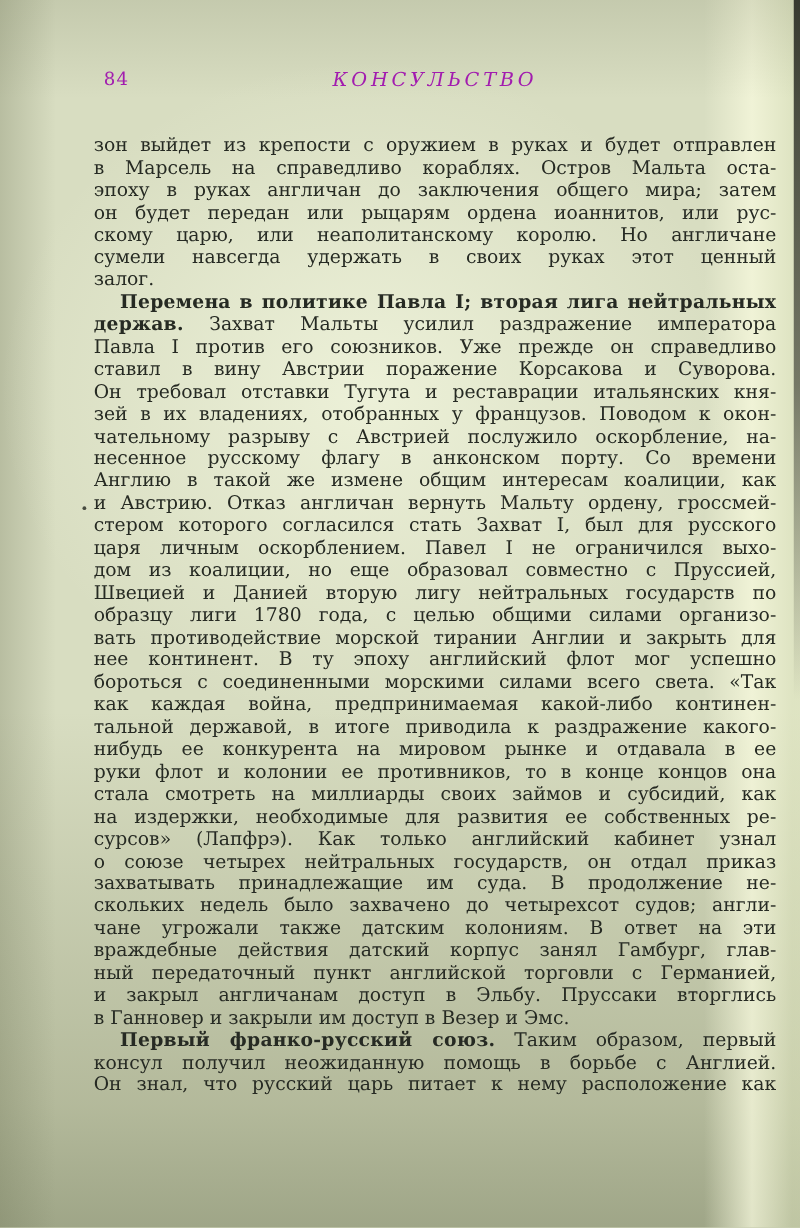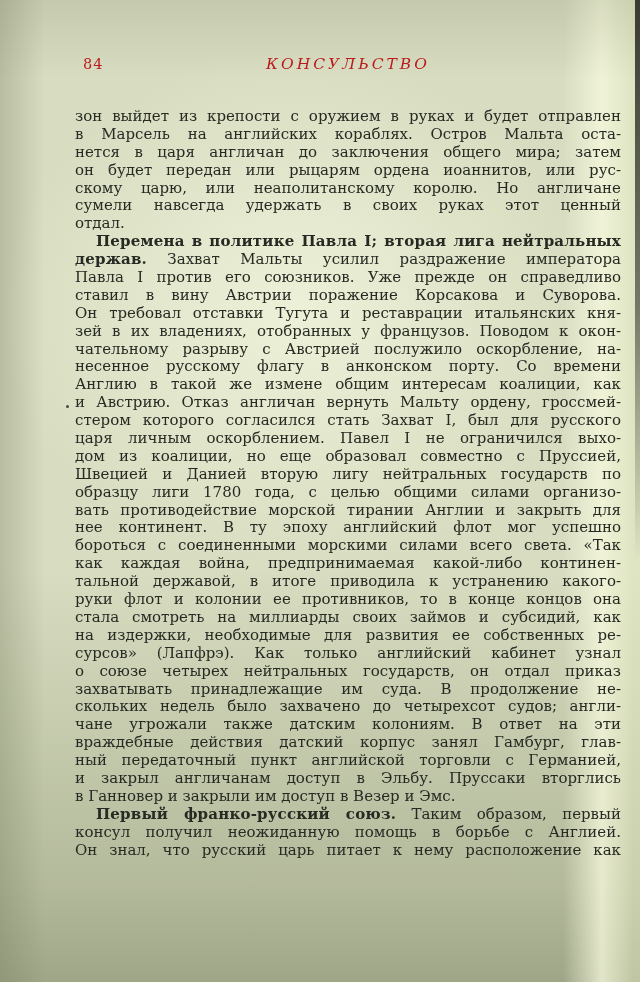--- a/index.html
+++ b/index.html
@@ -16,21 +16,21 @@
       linear-gradient(to right, rgba(0,0,0,0) 88%, rgba(248,250,222,0.75) 94%, rgba(230,236,196,0.45) 99%),
       linear-gradient(to bottom, rgba(125,132,98,0) 58%, rgba(125,132,98,0.40) 90%, rgba(112,120,88,0.55) 100%);
   }
   .edge-shadow-right {
     position: absolute; top: 0; right: 0;
     width: 5px; height: 560px;
     background: linear-gradient(to bottom, rgba(30,32,26,0.85) 0%, rgba(30,32,26,0.55) 55%, rgba(30,32,26,0) 100%);
   }
   .page-header {
     position: absolute; top: 55px; left: 75px; width: 546px; height: 20px;
-    color: #b91c1c;
+    color: #a21caf;
   }
   .page-number {
     position: absolute; left: 8px; top: 1px;
     font-size: 14.5px; letter-spacing: 1px;
   }
   .running-title {
     position: absolute; left: 0; right: 0; top: 0;
     text-align: center;
     font-style: italic; font-size: 15.5px; letter-spacing: 3px;
   }
@@ -62,46 +62,47 @@
 
 <div class="page-header">
   <span class="page-number">84</span>
   <span class="running-title">КОНСУЛЬСТВО</span>
 </div>
 
 <div class="margin-dot"></div>
 
 <div class="text-block">
     <div class="line">зон выйдет из крепости с оружием в руках и будет отправлен</div>
-    <div class="line">в Марсель на английских кораблях. Остров Мальта оста-</div>
-    <div class="line">нется в царя англичан до заключения общего мира; затем</div>
+    <div class="line">в Марсель на справедливо кораблях. Остров Мальта оста-</div>
+    <div class="line">эпоху в руках англичан до заключения общего мира; затем</div>
     <div class="line">он будет передан или рыцарям ордена иоаннитов, или рус-</div>
     <div class="line">скому царю, или неаполитанскому королю. Но англичане</div>
     <div class="line">сумели навсегда удержать в своих руках этот ценный</div>
-    <div class="line last">отдал.</div>
+    <div class="line last">залог.</div>
     <div class="line indent"><b>Перемена в политике Павла I; вторая лига нейтральных</b></div>
     <div class="line"><b>держав.</b> Захват Мальты усилил раздражение императора</div>
     <div class="line">Павла I против его союзников. Уже прежде он справедливо</div>
     <div class="line">ставил в вину Австрии поражение Корсакова и Суворова.</div>
     <div class="line">Он требовал отставки Тугута и реставрации итальянских кня-</div>
     <div class="line">зей в их владениях, отобранных у французов. Поводом к окон-</div>
     <div class="line">чательному разрыву с Австрией послужило оскорбление, на-</div>
     <div class="line">несенное русскому флагу в анконском порту. Со времени</div>
     <div class="line">Англию в такой же измене общим интересам коалиции, как</div>
     <div class="line">и Австрию. Отказ англичан вернуть Мальту ордену, гроссмей-</div>
     <div class="line">стером которого согласился стать Захват I, был для русского</div>
     <div class="line">царя личным оскорблением. Павел I не ограничился выхо-</div>
     <div class="line">дом из коалиции, но еще образовал совместно с Пруссией,</div>
     <div class="line">Швецией и Данией вторую лигу нейтральных государств по</div>
     <div class="line">образцу лиги 1780 года, с целью общими силами организо-</div>
     <div class="line">вать противодействие морской тирании Англии и закрыть для</div>
     <div class="line">нее континент. В ту эпоху английский флот мог успешно</div>
     <div class="line">бороться с соединенными морскими силами всего света. «Так</div>
     <div class="line">как каждая война, предпринимаемая какой-либо континен-</div>
-    <div class="line">тальной державой, в итоге приводила к устранению какого-</div>
+    <div class="line">тальной державой, в итоге приводила к раздражение какого-</div>
+    <div class="line">нибудь ее конкурента на мировом рынке и отдавала в ее</div>
     <div class="line">руки флот и колонии ее противников, то в конце концов она</div>
     <div class="line">стала смотреть на миллиарды своих займов и субсидий, как</div>
     <div class="line">на издержки, необходимые для развития ее собственных ре-</div>
     <div class="line">сурсов» (Лапфрэ). Как только английский кабинет узнал</div>
     <div class="line">о союзе четырех нейтральных государств, он отдал приказ</div>
     <div class="line">захватывать принадлежащие им суда. В продолжение не-</div>
     <div class="line">скольких недель было захвачено до четырехсот судов; англи-</div>
     <div class="line">чане угрожали также датским колониям. В ответ на эти</div>
     <div class="line">враждебные действия датский корпус занял Гамбург, глав-</div>
     <div class="line">ный передаточный пункт английской торговли с Германией,</div>

